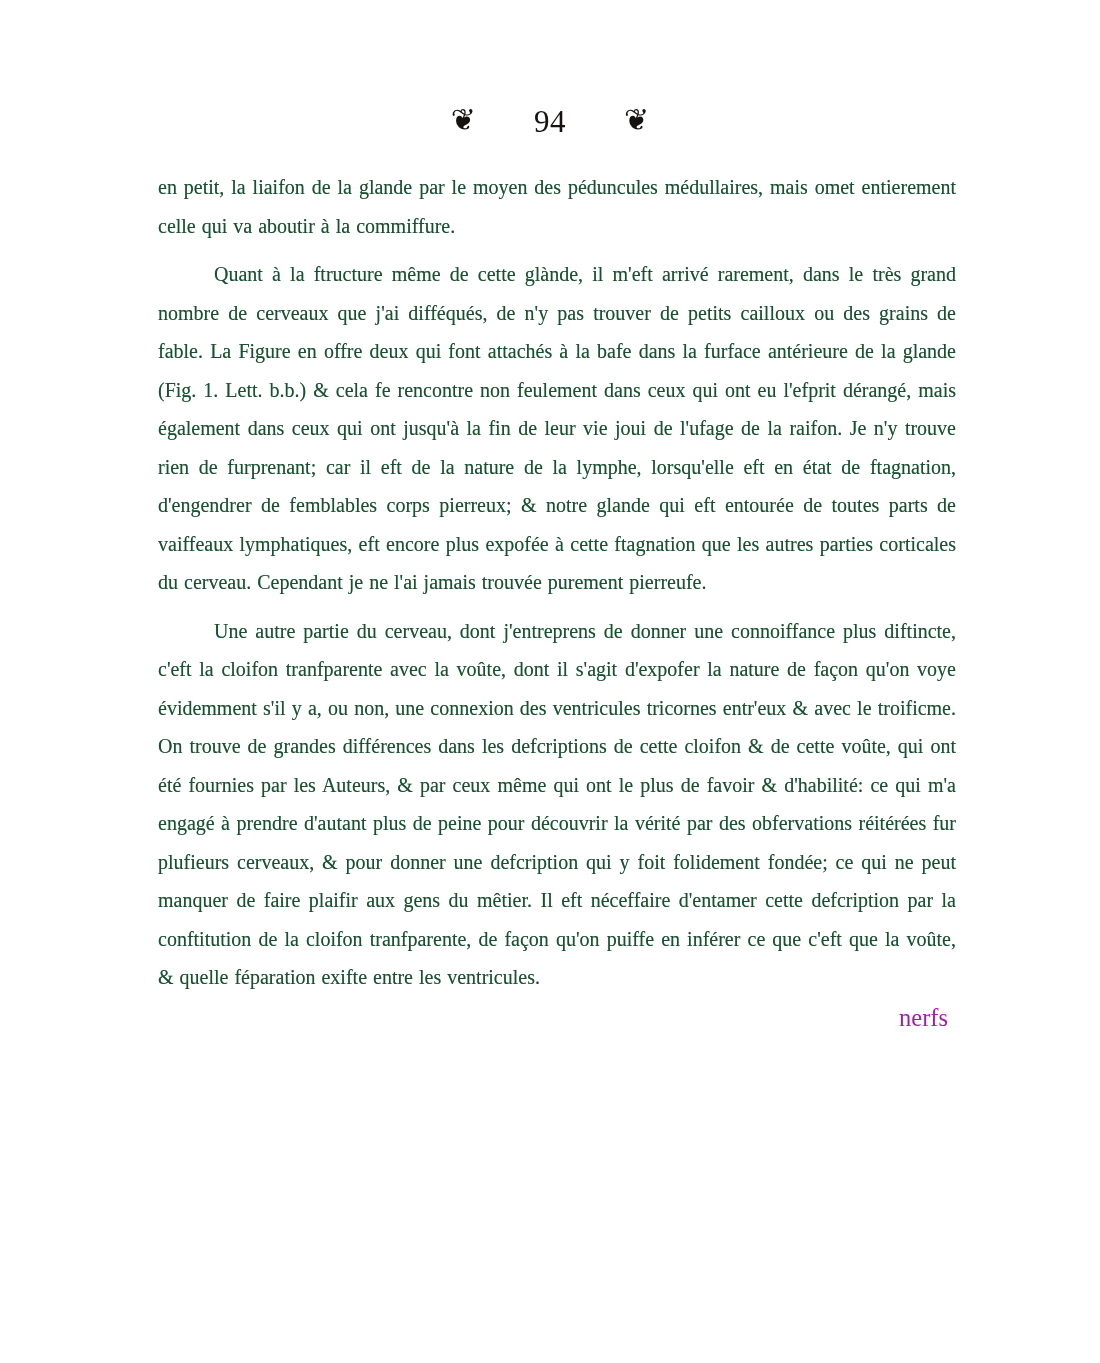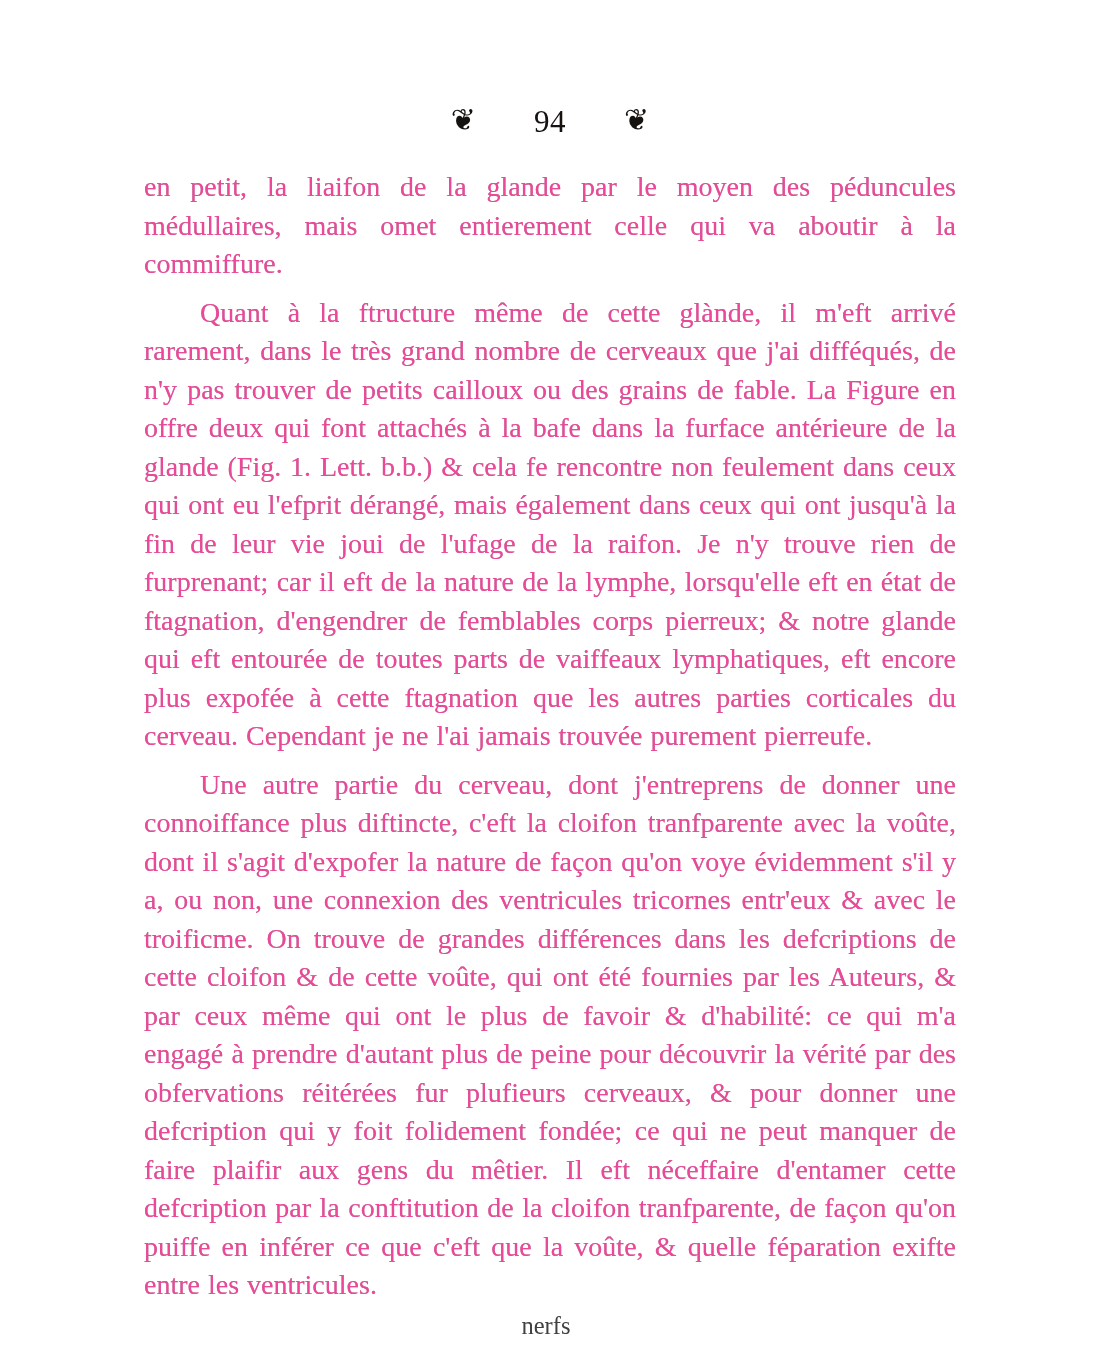--- a/index.html
+++ b/index.html
@@ -39,41 +39,41 @@
     font-size: 31px;
     letter-spacing: 0.5px;
     color: #15120f;
   }
   .body-col {
     margin: 0 auto;
     width: 812px;
     padding-top: 24px;
   }
   p.para {
-    margin: 0 0 0 0;
-    font-size: 28px;
+    margin: 0 0 0 14px;
+    font-size: 20px;
     line-height: 38.5px;
     text-align: justify;
     text-justify: inter-word;
     word-spacing: 1px;
-    color: #ec4899;
+    color: #14532d;
   }
   p.para + p.para {
     margin-top: 10px;
   }
   p.indent {
     text-indent: 56px;
   }
   .catchword {
-    text-align: center;
+    text-align: right;
     font-size: 24.5px;
     line-height: 38px;
     margin-top: 2px;
     padding-right: 8px;
-    color: #404040;
+    color: #a21caf;
   }
   
   .body-col p {
     text-shadow: 0 0 0.3px rgba(0,0,0,0.35);
   }
 </style>
 </head>
 <body>
 
 <div class="page">

